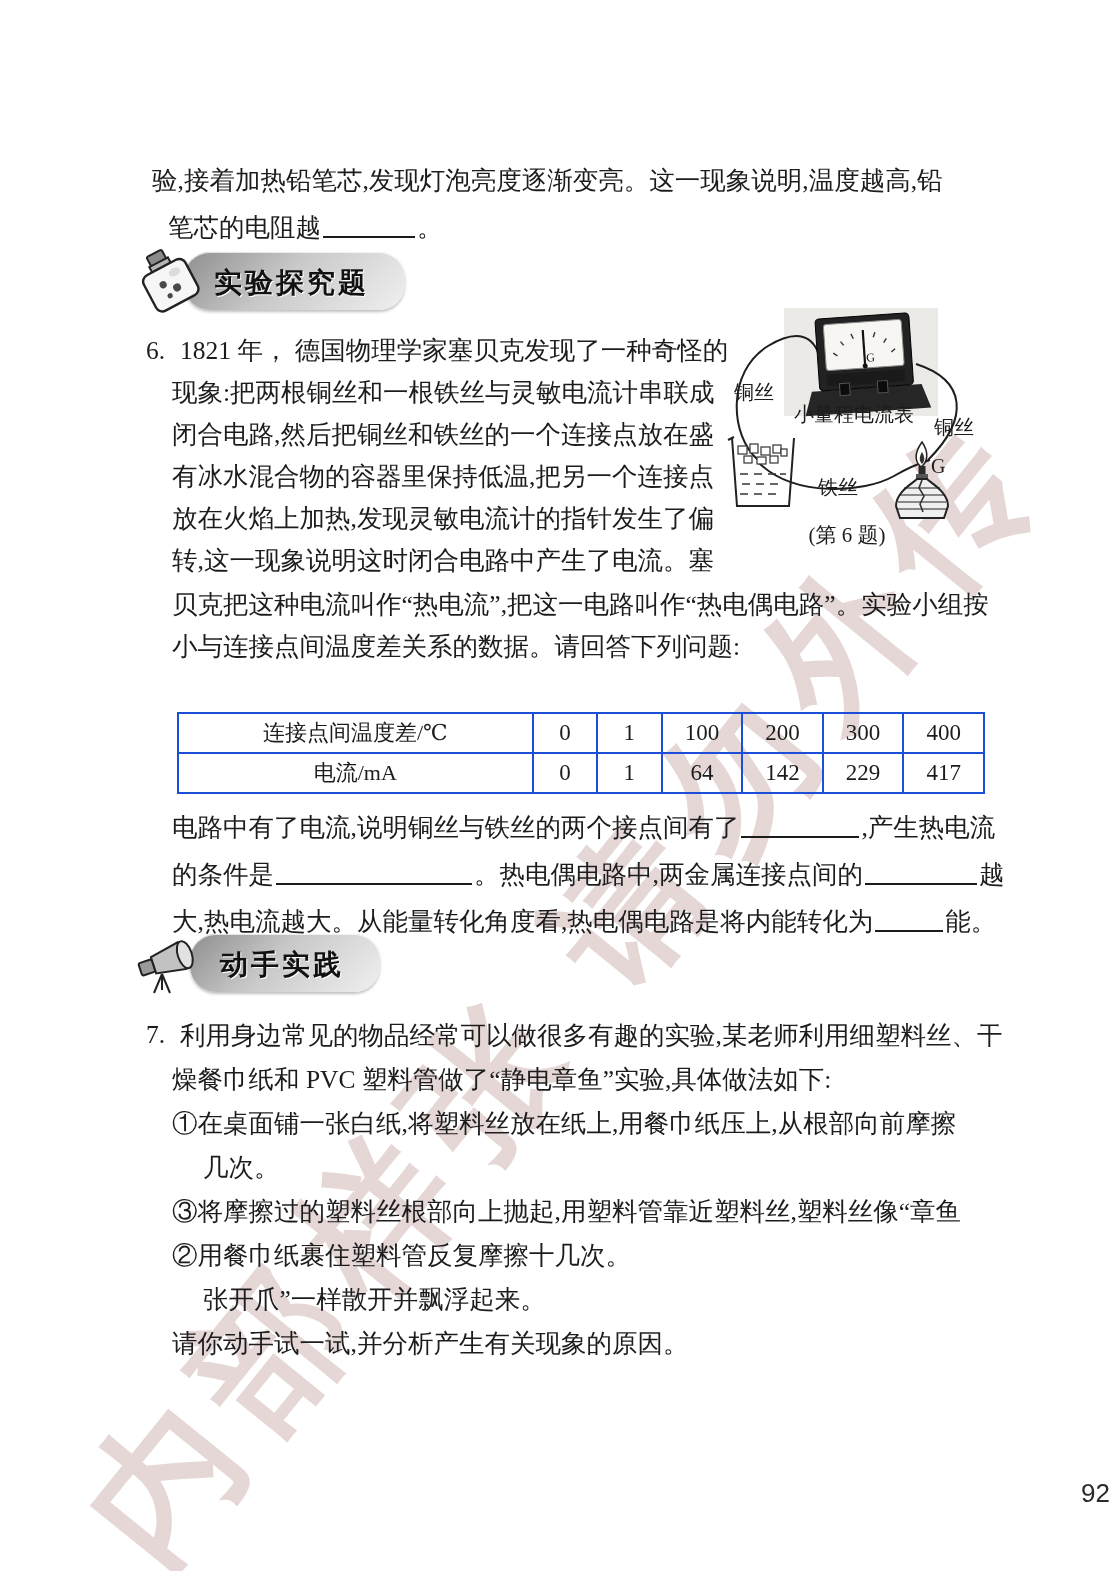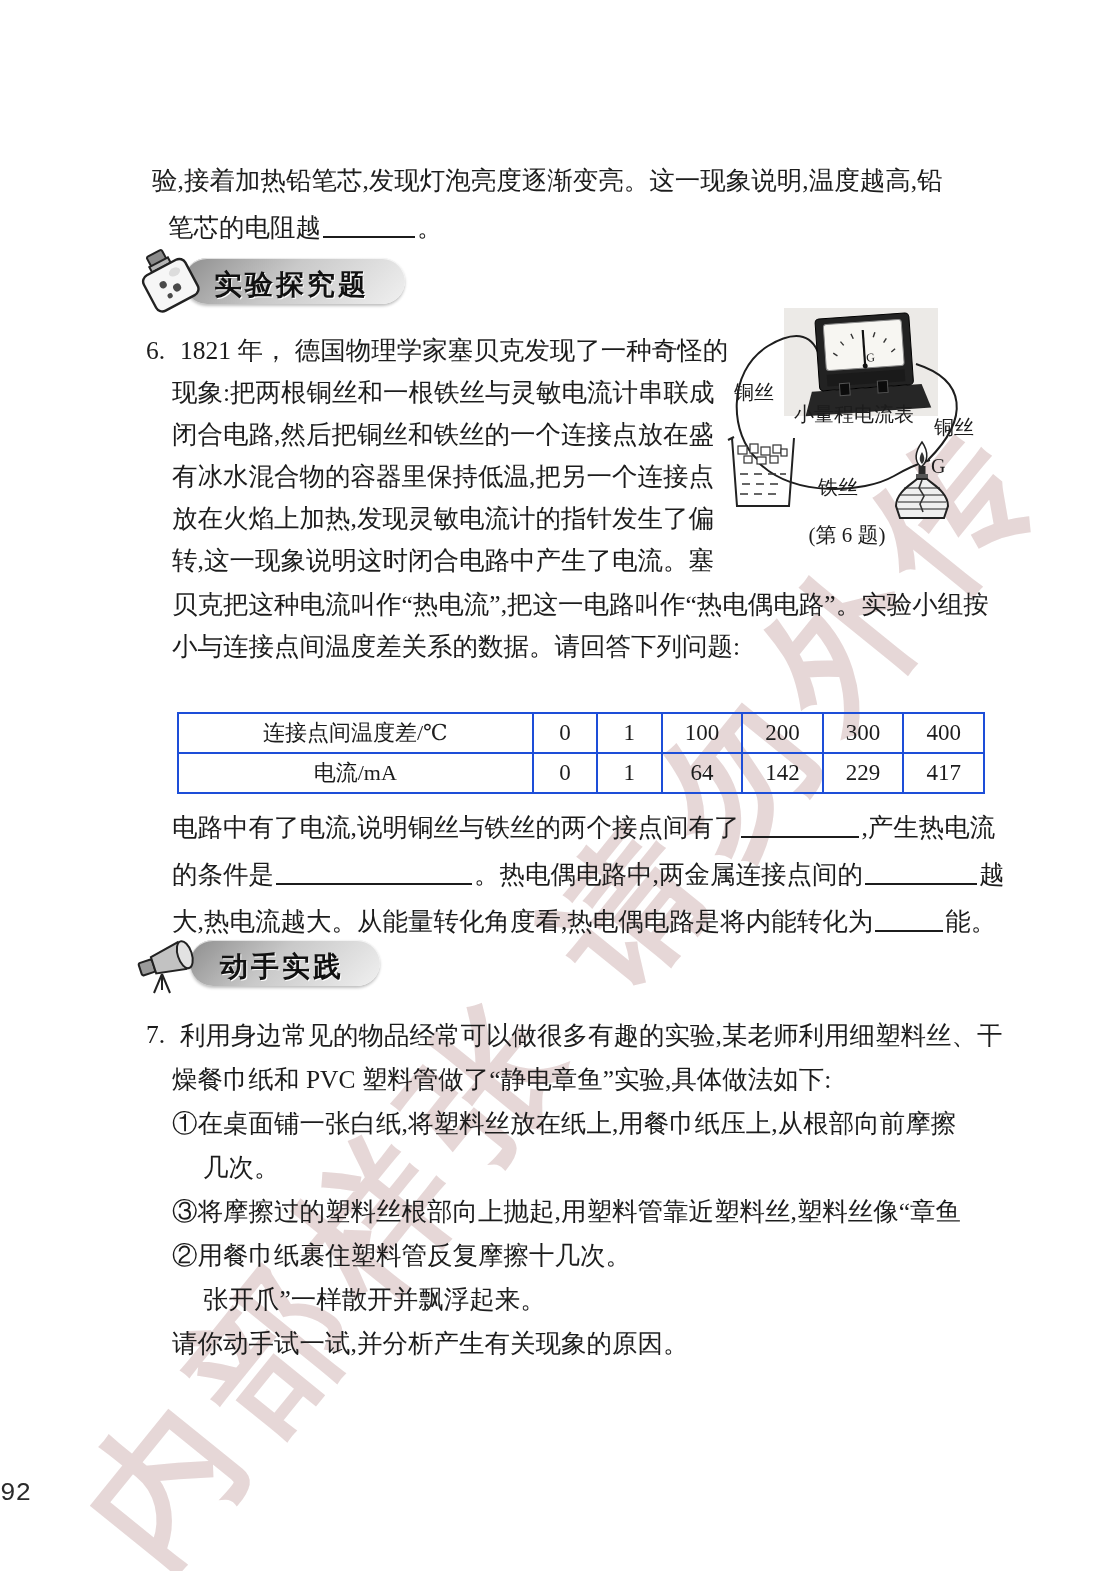--- a/index.html
+++ b/index.html
@@ -19,22 +19,22 @@
     pointer-events:none;
   }
   .content{position:relative;z-index:1;}
   .blank{
     display:inline-block;height:1em;vertical-align:baseline;
     border-bottom:2px solid #1c1c1c;margin:0 2px -2px 2px;
   }
   
   .badge{position:absolute;display:flex;align-items:center;height:66px;}
   .badge .pill{
-    height:46px;display:flex;align-items:flex-end;
-    padding:0 36px 0 30px;border-radius:26px;
+    height:46px;display:flex;align-items:flex-start;
+    padding:12px 36px 0 30px;border-radius:26px;
     background:linear-gradient(135deg,#8e8e8e 0%,#c9c9c9 45%,#f0f0f0 100%);
     box-shadow:0 2px 3px rgba(0,0,0,0.25), inset 0 1px 0 rgba(255,255,255,0.7);
     margin-left:-16px;
   }
   .badge .pill span{
     font-family:"Liberation Sans","DejaVu Sans",sans-serif;
     font-weight:bold;font-size:28px;color:#111;letter-spacing:3px;
     text-shadow:1px 1px 0 #ffffff;
   }
   .badge svg{position:relative;z-index:2;}
@@ -47,22 +47,22 @@
   }
   #q6table td{
     border:2px solid #1d4ed8;text-align:center;vertical-align:middle;
     height:38px;font-size:23px;padding:0;
   }
   #q6table td.lbl{font-size:22px;}
   
   .ind{padding-left:31px;}
   .first-ind{padding-left:8px;}
   #pageno{
-    position:absolute;left:0;right:0;top:1478px;text-align:left;
-    font-family:Liberation Mono, monospace;
+    position:absolute;left:0;right:0;top:1478px;text-align:right;
+    font-family:Liberation Sans, sans-serif;
     font-size:26px;color:#2b2b2b;z-index:1;
   }
   svg text{font-family:"Liberation Serif","DejaVu Serif",serif;fill:#1c1c1c;}
 </style>
 </head>
 <body>
 
 <div id="watermark">内部样张 请勿外传</div>
 
 <div class="content">

